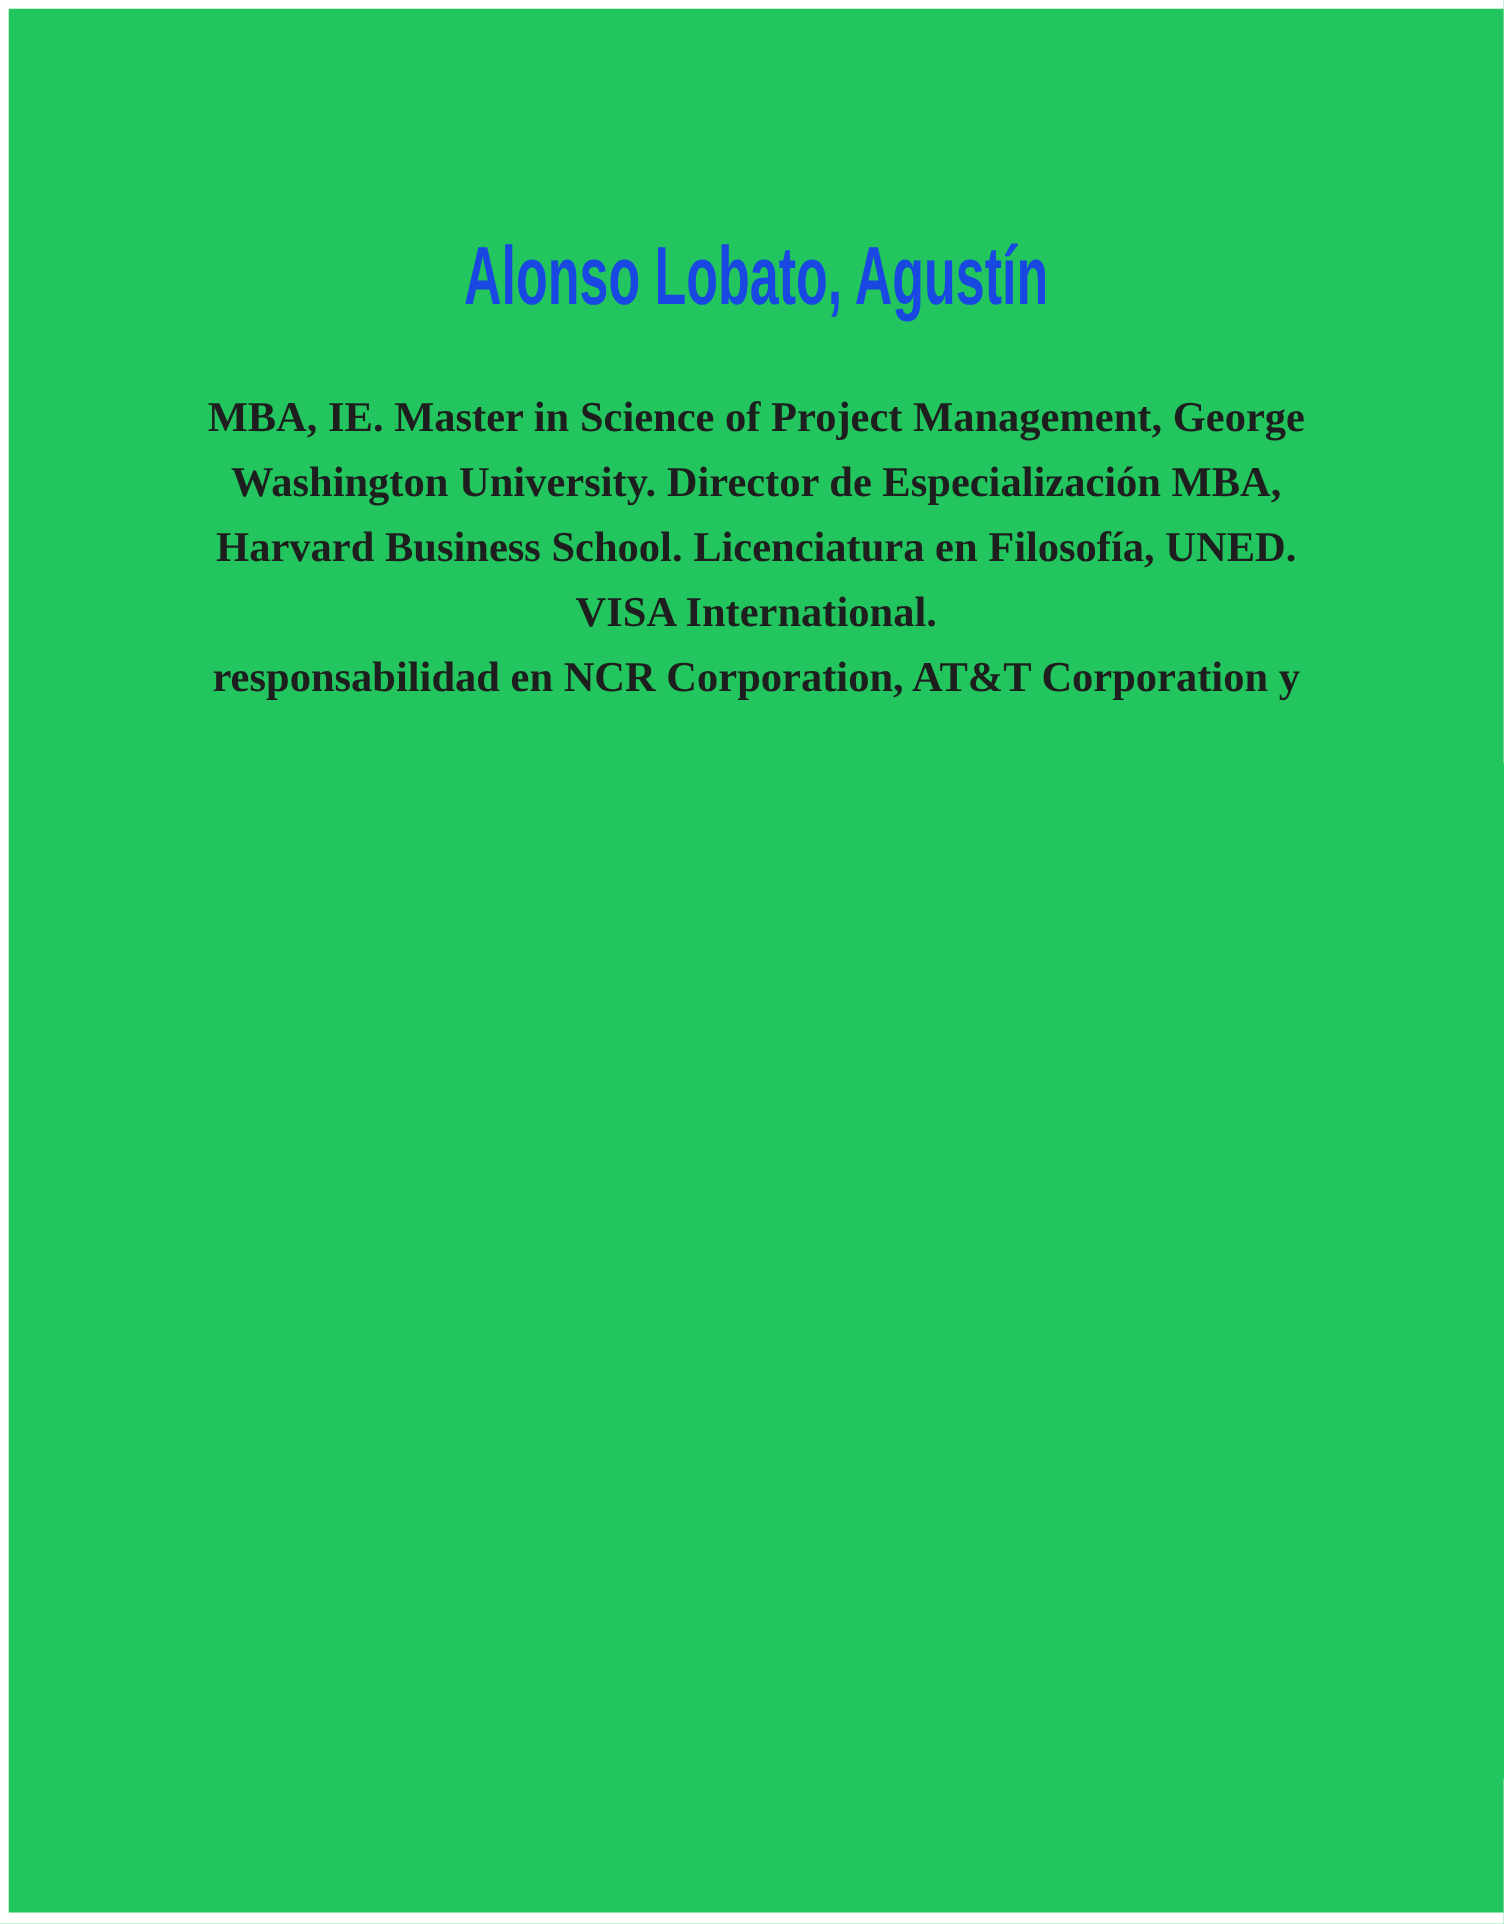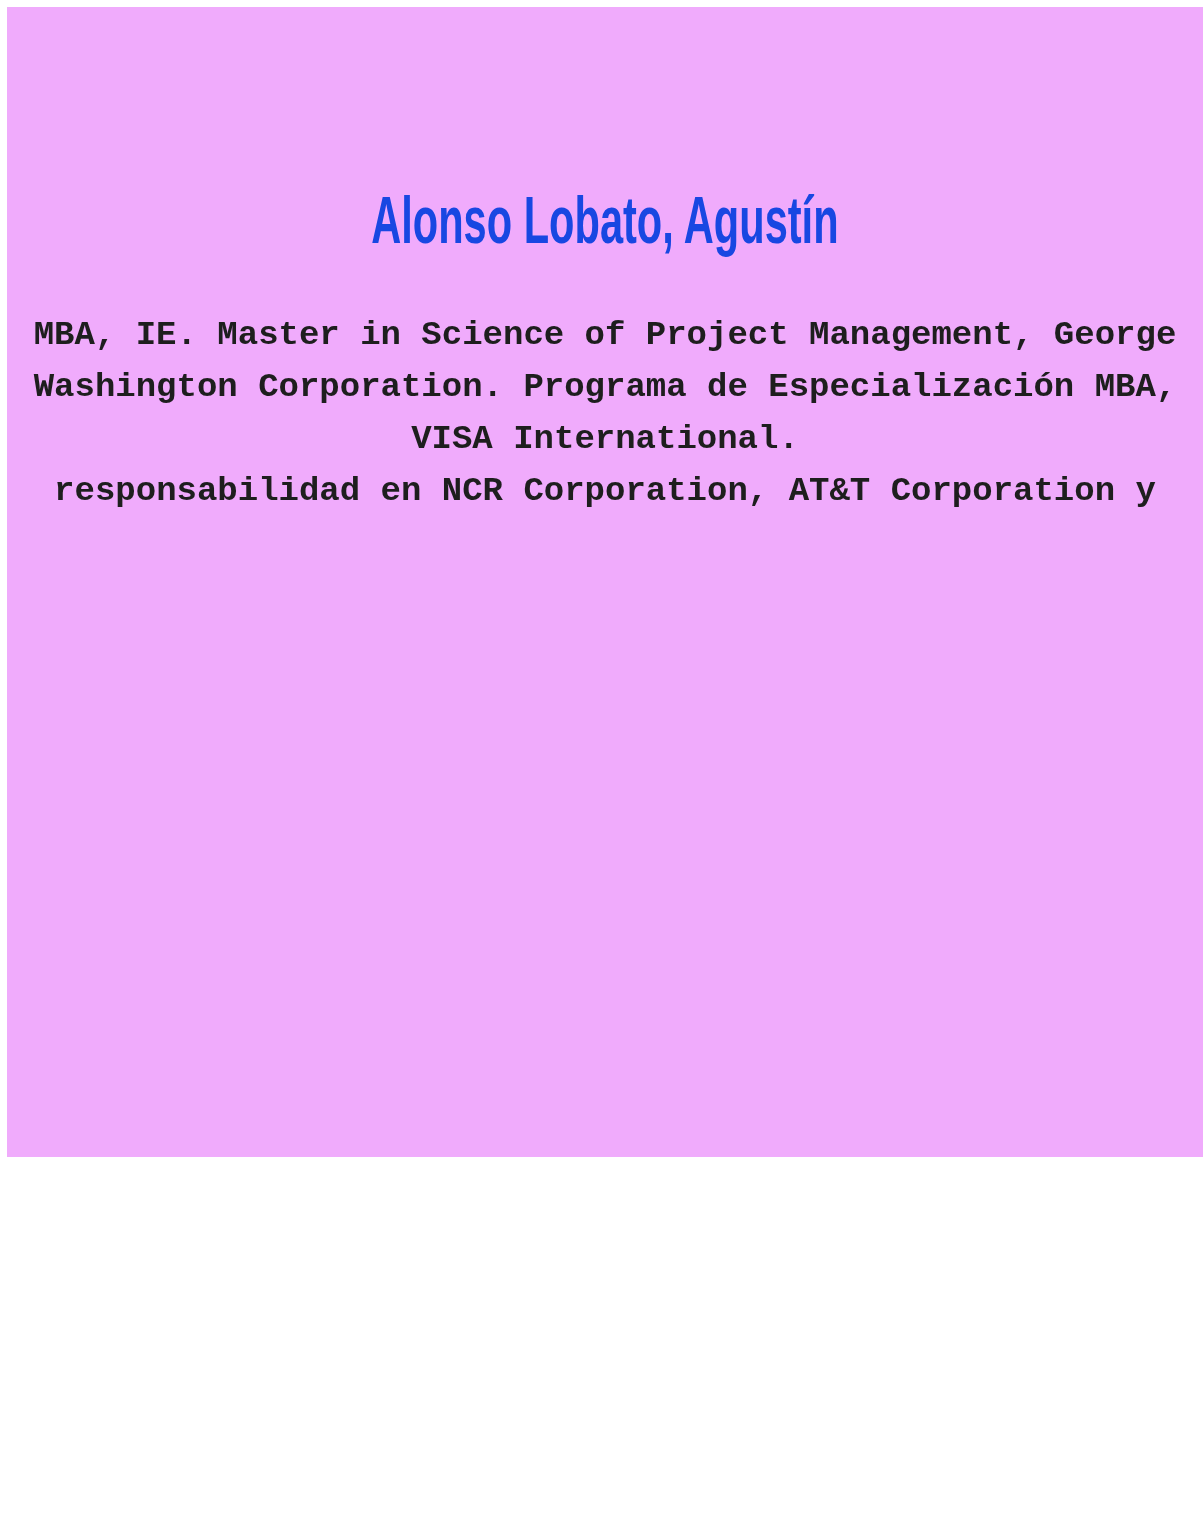--- a/index.html
+++ b/index.html
@@ -12,22 +12,22 @@
     background: #ffffff;
     position: relative;
     overflow: hidden;
     font-family: "Liberation Sans", sans-serif;
   }
   .page {
     position: absolute;
     left: 7px;
     top: 7px;
     width: 1196px;
-    height: 1150px;
-    background: #f0abfc;
+    height: 1523px;
+    background: #22c55e;
   }
   .page-title {
     margin: 180px 0 0 0;
     padding: 0;
     text-align: center;
     font-family: "Liberation Sans", sans-serif;
     font-weight: 700;
     font-size: 66px;
     line-height: 66px;
     color: #1847e2;
@@ -35,35 +35,36 @@
   }
   .page-title .condense {
     display: inline-block;
     transform: scaleX(0.63);
     transform-origin: 50% 50%;
     letter-spacing: 0;
   }
   .bio {
     margin-top: 56px;
     text-align: center;
-    font-family: Liberation Mono, monospace;
+    font-family: Liberation Serif, serif;
     font-weight: 700;
     font-size: 34px;
     line-height: 52px;
     color: #1e1e1e;
   }
   .bio-line {
     white-space: nowrap;
   }
 </style>
 </head>
 <body>
 
 <div class="page">
   <h1 class="page-title"><span class="condense">Alonso Lobato, Agustín</span></h1>
 
   <div class="bio">
     <div class="bio-line">MBA, IE. Master in Science of Project Management, George</div>
-    <div class="bio-line">Washington Corporation. Programa de Especialización MBA,</div>
+    <div class="bio-line">Washington University. Director de Especialización MBA,</div>
+    <div class="bio-line">Harvard Business School. Licenciatura en Filosofía, UNED.</div>
     <div class="bio-line">VISA International.</div>
     <div class="bio-line">responsabilidad en NCR Corporation, AT&amp;T Corporation y</div>
   </div>
 </div>
 
 </body></html>

